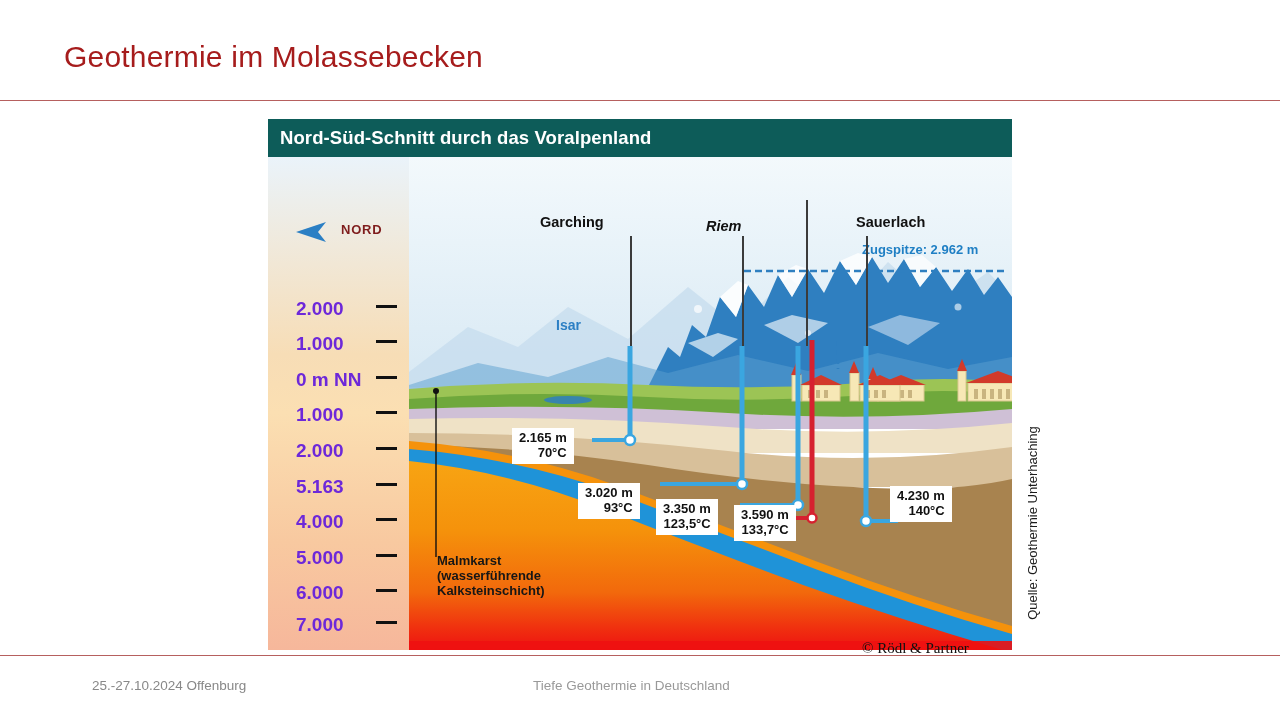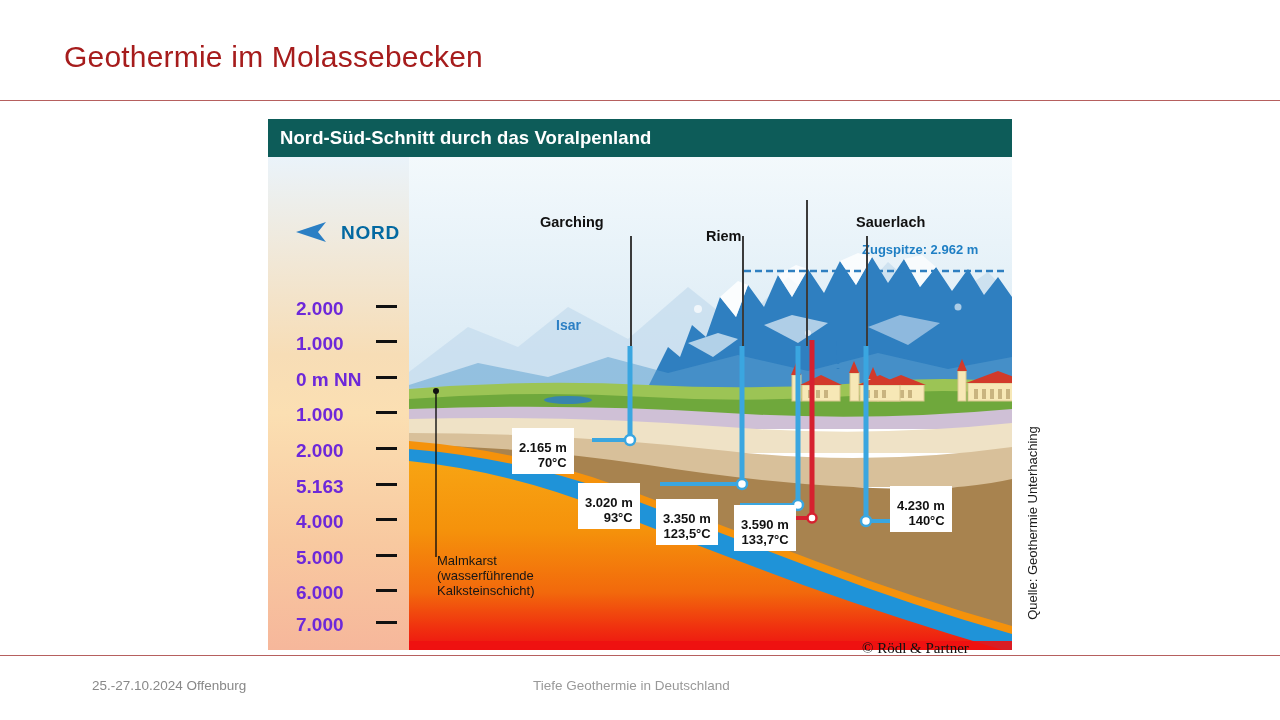--- a/index.html
+++ b/index.html
@@ -85,21 +85,21 @@
   }
 
   
   .zug-label {
     position: absolute; font-size: 13px; font-weight: 700; color: #1f7fc4;
     white-space: nowrap;
   }
 
   
   .nord-label {
-    position: absolute; font-size: 19px; font-weight: 700; color: #0369a1;
+    position: absolute; font-size: 13px; font-weight: 700; color: #7f1d1d;
     letter-spacing: .8px; white-space: nowrap;
   }
 
   
   .isar-label {
     position: absolute; font-size: 14px; font-weight: 700; color: #2b7fc4;
     white-space: nowrap;
   }
 
   
@@ -107,29 +107,29 @@
     position: absolute; font-size: 19px; font-weight: 700; color: #6d28d9;
     white-space: nowrap; 
   }
   .scale-dash {
     position: absolute; height: 3.4px; width: 21px; background: #111;
   }
 
   
   .callout {
     position: absolute; background: #ffffff;
-    padding: 13px 7px 4px 7px;
+    padding: 3px 7px 4px 7px;
     font-size: 13px; font-weight: 700; color: #111; line-height: 1.12;
     text-align: right; white-space: nowrap;
     box-shadow: 0 0 0 0 rgba(0,0,0,0);
   }
 
   
   .malm-label {
-    position: absolute; font-size: 13px; font-weight: 400; color: #161616;
+    position: absolute; font-size: 13px; font-weight: 700; color: #161616;
     line-height: 1.14; white-space: nowrap;
   }
 
   
   .copyright {
     position: absolute; font-family: "Liberation Serif", serif;
     font-size: 15px; color: #111; white-space: nowrap;
   }
 </style>
 </head>
@@ -312,21 +312,21 @@
   </svg>
   <div class="nord-label" style="left:341px; top:222px;">NORD</div>
 
   <div class="zug-label" style="left:862px; top:242px;">Zugspitze: 2.962 m</div>
 
   <div class="isar-label" style="left:556px; top:317px;">Isar</div>
 
   <div class="city-label" style="left:540px; top:214px;">Garching</div>
   <div class="city-tick" style="left:630px; top:236px; height:110px;"></div>
 
-  <div class="city-label" style="left:706px; top:228px;">Riem</div>
+  <div class="city-label" style="left:706px; top:218px;font-style:italic;">Riem</div>
   <div class="city-tick" style="left:742px; top:236px; height:110px;"></div>
 
   <div class="city-label" style="left:856px; top:214px;">Sauerlach</div>
   <div class="city-tick" style="left:866px; top:236px; height:110px;"></div>
 
   <div class="city-tick" style="left:806px; top:200px; height:146px;"></div>
 
   <div class="scale-text" style="left:296px; top:298px; width:74px;">2.000</div>
   <div class="scale-dash" style="left:376px; top:305px;"></div>
 

